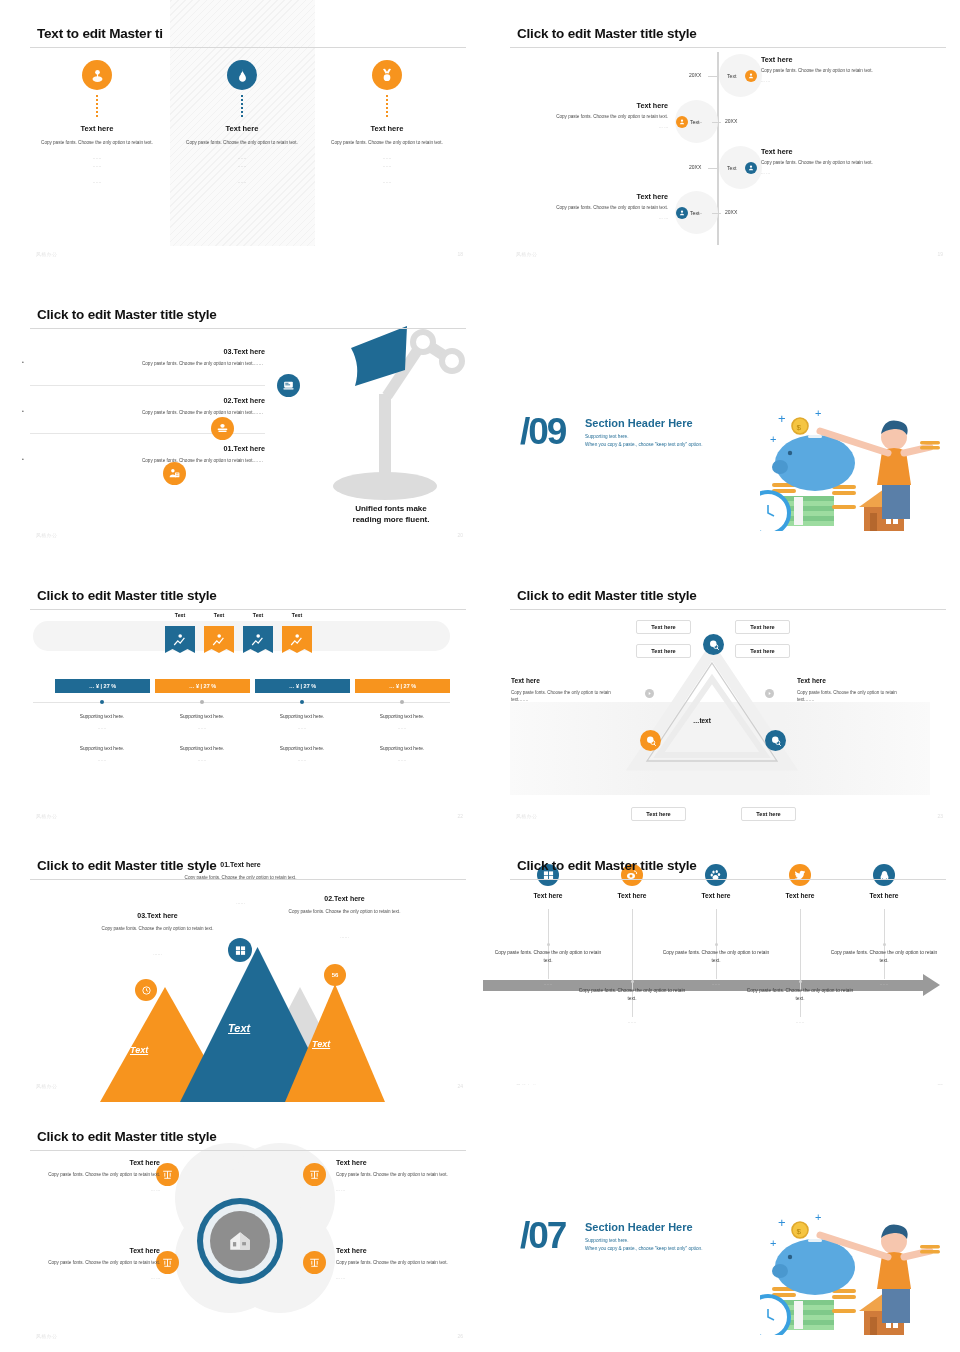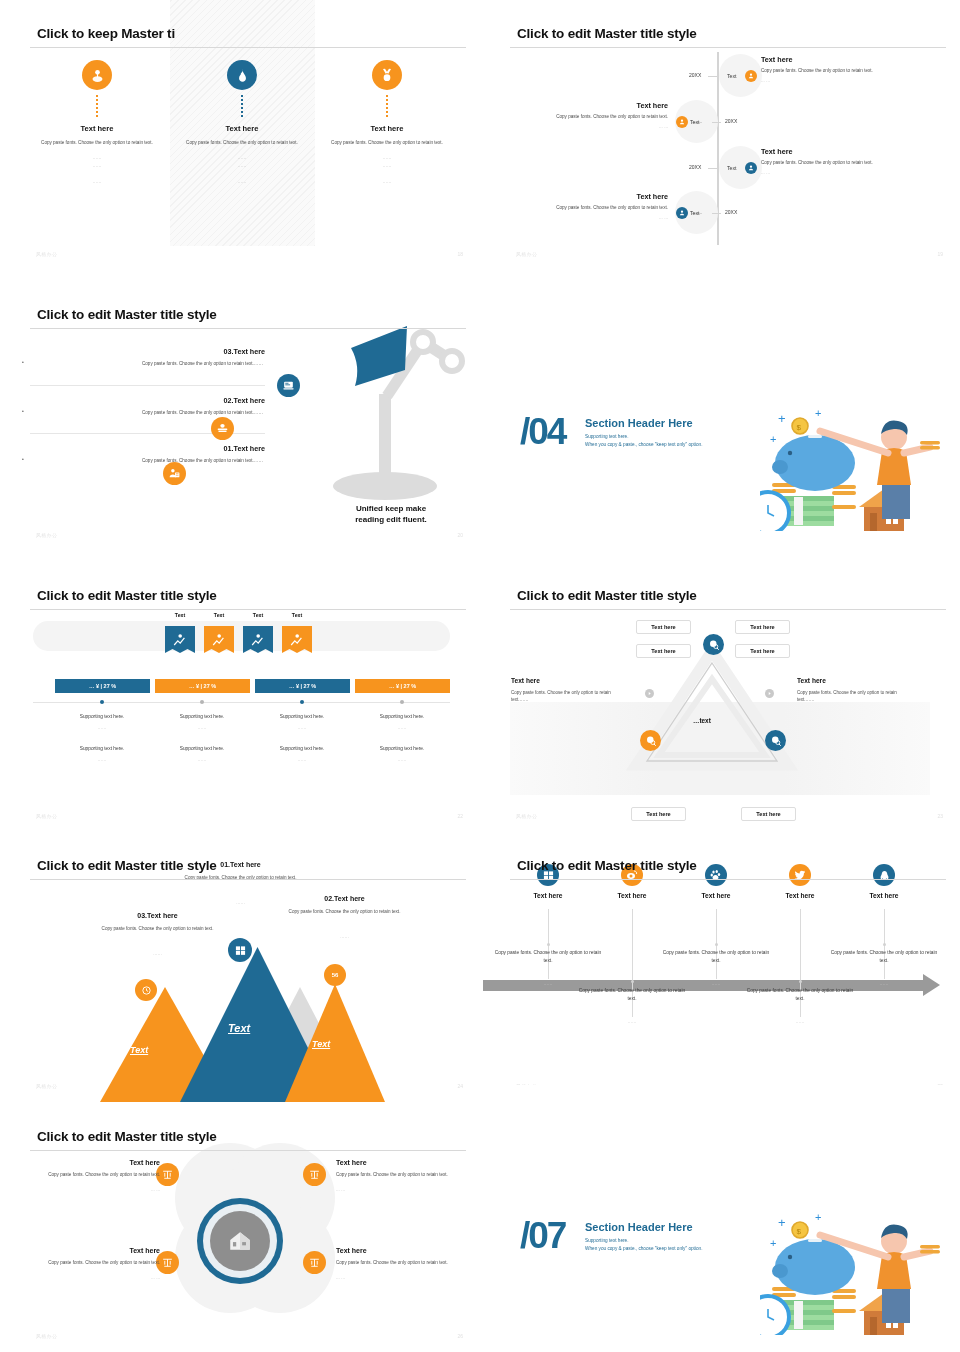--- a/index.html
+++ b/index.html
@@ -143,21 +143,21 @@
   #s27 .p { position:absolute; font-size:4.6px; color:#4d4d4d; line-height:1.6; width:130px; }
   #s27 .el { position:absolute; font-size:4.6px; color:#c2c2c2; width:130px; }
 </style>
 </head>
 <body>
 
 <div class="deck">
 
 <div class="slide" id="s18">
   <div class="stripe"></div>
-  <div class="title">Click to keep Master ti</div>
+  <div class="title">Text to edit Master ti</div>
   <div class="titlerule"></div>
 
   <div class="col" style="left:22px;">
     <div class="ic or cic">
       <svg class="g" width="17" height="17" viewBox="0 0 24 24" fill="#fff">
             <circle cx="12" cy="7.5" r="3.3"></circle>
             <path d="M5 17c0-2.5 3.2-4 7-4s7 1.5 7 4-3.2 4-7 4-7-1.5-7-4z" opacity=".95"></path>
             <rect x="11.2" y="10" width="1.6" height="5"></rect>
           </svg>
     </div>
@@ -343,30 +343,30 @@
     <svg class="g" width="13" height="13" viewBox="0 0 24 24" fill="#fff">
           <circle cx="9" cy="7" r="3.2"></circle>
           <path d="M3 19c0-3 2.7-5 6-5s6 2 6 5z"></path>
           <rect x="13" y="10" width="8" height="9" rx="1"></rect>
           <rect x="14.6" y="12" width="4.8" height="1.1" fill="#F7941E"></rect>
           <rect x="14.6" y="14.5" width="4.8" height="1.1" fill="#F7941E"></rect>
         </svg>
   </div>
 
   <div class="caption">
-    <div>Unified keep make</div>
-    <div>reading edit fluent.</div>
+    <div>Unified fonts make</div>
+    <div>reading more fluent.</div>
   </div>
 
   <div class="footer">风格办公</div>
   <div class="pagenum">20</div>
 </div>
 
 <div class="slide sec" id="s21">
-  <div class="num">/04</div>
+  <div class="num">/09</div>
   <div class="sh">Section Header Here</div>
   <div class="ss1">Supporting text here.</div>
   <div class="ss2">When you copy &amp; paste., choose "keep text only" option.</div>
   <div class="art">
     <svg class="g" width="190" height="130" viewBox="0 0 190 130">
       <text x="18" y="22" font-size="13" fill="#2f8fd8" font-family="Liberation Sans, sans-serif">+</text>
       <text x="55" y="16" font-size="11" fill="#2f8fd8" font-family="Liberation Sans, sans-serif">+</text>
       <text x="10" y="42" font-size="11" fill="#2f8fd8" font-family="Liberation Sans, sans-serif">+</text>
       <circle cx="40" cy="25" r="8" fill="#f5c542" stroke="#e0a92d" stroke-width="1.6"></circle>
       <text x="36.5" y="29" font-size="8" fill="#b8860b" font-family="Liberation Sans, sans-serif">$</text>

